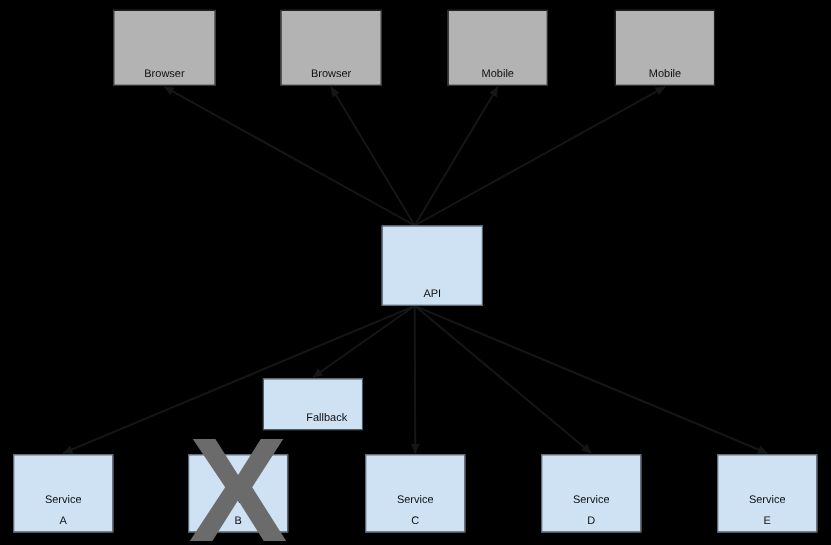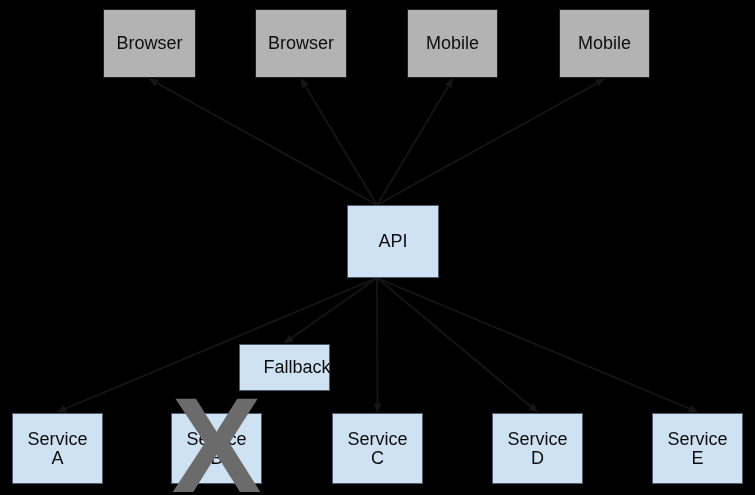--- a/index.html
+++ b/index.html
@@ -19,23 +19,23 @@
     position: absolute;
     left: 0; top: 0;
     width: 755px; height: 495px;
   }
   .node {
     position: absolute;
     box-sizing: border-box;
     display: flex;
     flex-direction: column;
     align-items: center;
-    justify-content: center;
+    justify-content: flex-end;
     text-align: center;
-    font-size: 18px;
+    font-size: 10px;
     line-height: 19px;
     color: var(--text-color, #0d0d0d);
   }
   .node.client {
     background: var(--client-fill, #b3b3b3);
     border: 1px solid var(--client-border, #1f1f1f);
   }
   .node.service {
     background: var(--service-fill, #cfe2f3);
     border: 1.5px solid var(--service-border, #4d5a68);

